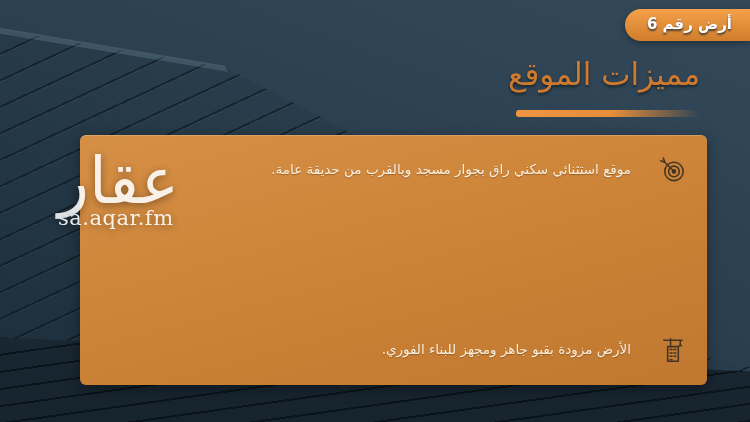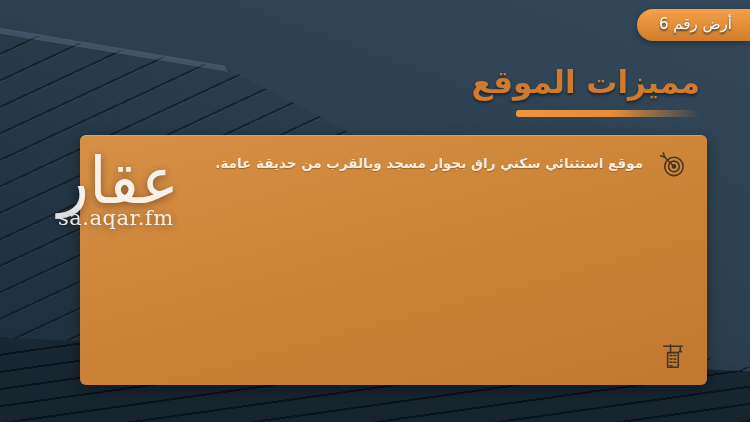--- a/index.html
+++ b/index.html
@@ -27,28 +27,28 @@
     position:absolute;left:0;top:0;width:100%;height:100%;
     clip-path:polygon(0 6.6%,30% 15.6%,30.4% 17%,0 8%);
     background:rgba(130,160,180,.25);
   }
   
   .badge{
     position:absolute;top:9px;right:0;z-index:5;
     padding:6px 18px 8px 22px;border-radius:18px 0 0 18px;
     background:linear-gradient(180deg,#f5a149,#d07d2c);
     box-shadow:0 2px 6px rgba(0,0,0,.35);
-    color:#ffffff;font-size:15px;font-weight:normal;direction:rtl;
+    color:#ffffff;font-size:15px;font-weight:bold;direction:rtl;
     text-shadow:0 2px 2px rgba(25,42,54,.8);
     letter-spacing:.3px;
   }
   
   .title{
-    position:absolute;top:64px;right:50px;z-index:5;direction:rtl;
-    font-size:31px;font-weight:bold;color:#cf7a2c;
+    position:absolute;top:56px;right:50px;z-index:5;direction:rtl;
+    font-size:31px;font-weight:normal;color:#cf7a2c;
     text-shadow:0 2px 3px rgba(0,0,0,.45);
   }
   .title-underline{
     position:absolute;top:110px;right:50px;z-index:5;
     width:184px;height:7px;border-radius:3px;
     background:linear-gradient(to right,#ef9440 0%,#e78e3b 52%,rgba(231,142,59,0) 100%);
   }
   
   .card{
     position:absolute;left:80px;top:135px;width:627px;height:250px;z-index:3;
@@ -58,21 +58,21 @@
     padding:12px 18px 12px 26px;direction:rtl;
     display:flex;flex-direction:column;justify-content:space-between;
   }
   .feature-row{display:flex;align-items:center;gap:12px;}
   .feature-icon{
     flex:0 0 34px;width:34px;height:34px;display:flex;align-items:center;justify-content:center;
     color:#3a2f22;opacity:.92;
   }
   .feature-icon svg{width:31px;height:31px;stroke:#3a2f22;fill:none;stroke-width:1.6;stroke-linecap:round;stroke-linejoin:round;}
   .feature-text{
-    margin:0;color:#f9efdf;font-size:13.5px;font-weight:700;line-height:1.62;
+    margin:12px;color:#f9efdf;font-size:13.5px;font-weight:400;line-height:1.62;
     text-shadow:0 1px 1px rgba(70,35,0,.35);text-align:right;
   }
   
   .watermark{
     position:absolute;left:58px;top:146px;z-index:6;color:#ffffff;opacity:.88;
     text-shadow:0 2px 8px rgba(0,0,0,.45);pointer-events:none;
   }
   .watermark .logo{font-size:64px;font-weight:normal;line-height:1.1;direction:rtl;}
   .watermark .site{font-family:"DejaVu Serif",serif;font-size:21px;font-weight:normal;margin-top:-10px;letter-spacing:.5px;}
 </style>
@@ -107,20 +107,21 @@
 
 
     <div class="feature-row">
       <span class="feature-icon">
         <svg viewBox="0 0 32 32">
           <rect x="11" y="12" width="11" height="15"></rect>
           <path d="M13.5 15 h2 M17.5 15 h2 M13.5 18.5 h2 M17.5 18.5 h2 M13.5 22 h2 M17.5 22 h2 M13.5 25.5 h2"></path>
           <path d="M14 12 V4 M7 5.5 H26 M24 5.5 v4.5 M24 10 l-1.3 1.3 M24 10 l1.3 1.3"></path>
         </svg>
       </span>
+      <p class="feature-text">الأرض مزودة بقبو جاهز ومجهز للبناء الفوري.</p>
     </div>
 
 
 
   </div>
 
   <div class="watermark">
     <div class="logo">عقار</div>
     <div class="site">sa.aqar.fm</div>
   </div>

